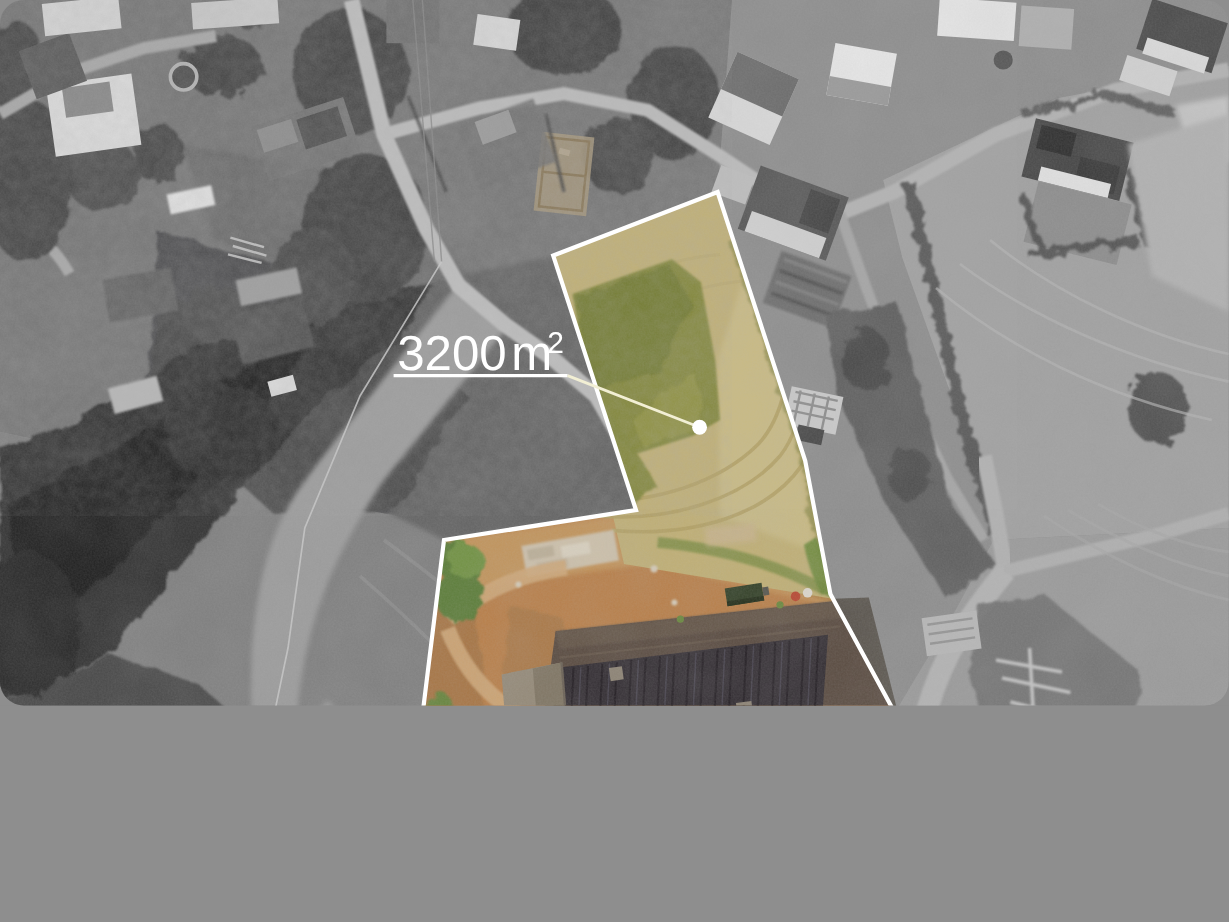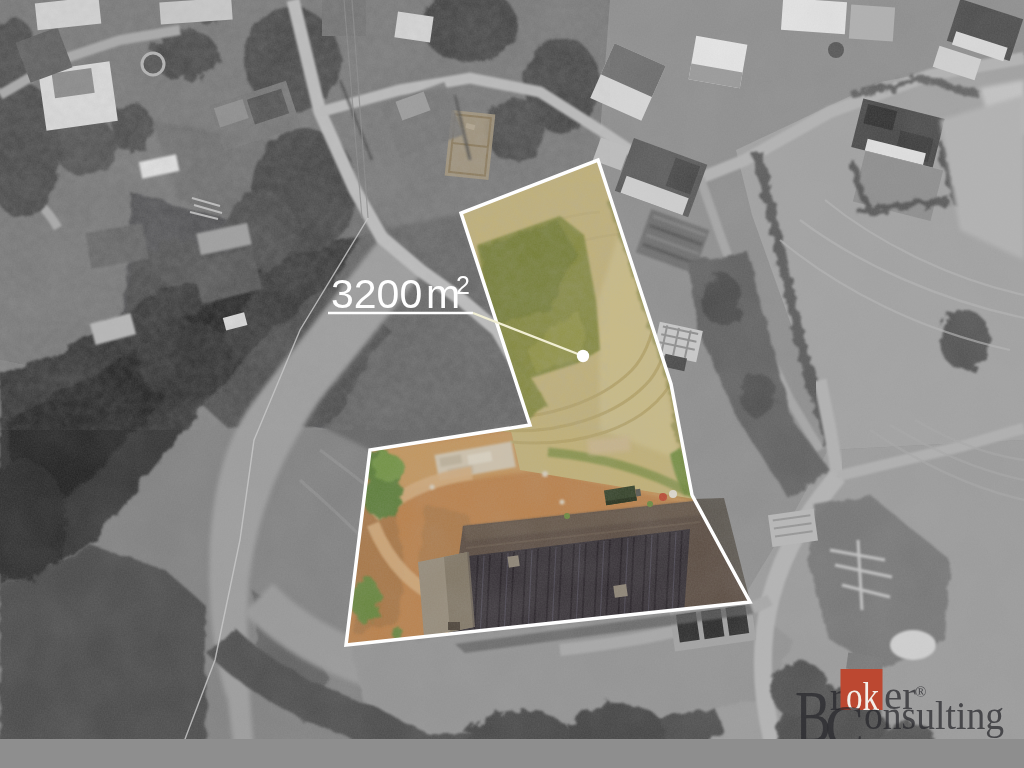--- a/index.html
+++ b/index.html
@@ -1,16 +1,16 @@
 <!DOCTYPE html>
 <html><head>
 <meta charset="utf-8">
 <style>
   html,body{margin:0;padding:0;background:#8e8e8e;}
-  .stage{position:relative;width:1024px;height:739px;overflow:hidden;font-family:"Liberation Sans",sans-serif;}
+  .stage{position:relative;width:1024px;height:588px;overflow:hidden;font-family:"Liberation Sans",sans-serif;border-radius:20px;}
 </style>
 </head>
 <body>
 <div class="stage">
 <svg width="1024" height="768" viewBox="0 0 1024 768">
 <defs>
   <clipPath id="plot">
     <polygon points="598,160 671,384 692,495 750,602 346,645 370,450 530,425 461,213"></polygon>
   </clipPath>
   <filter id="grain" x="-5%" y="-5%" width="110%" height="110%">

